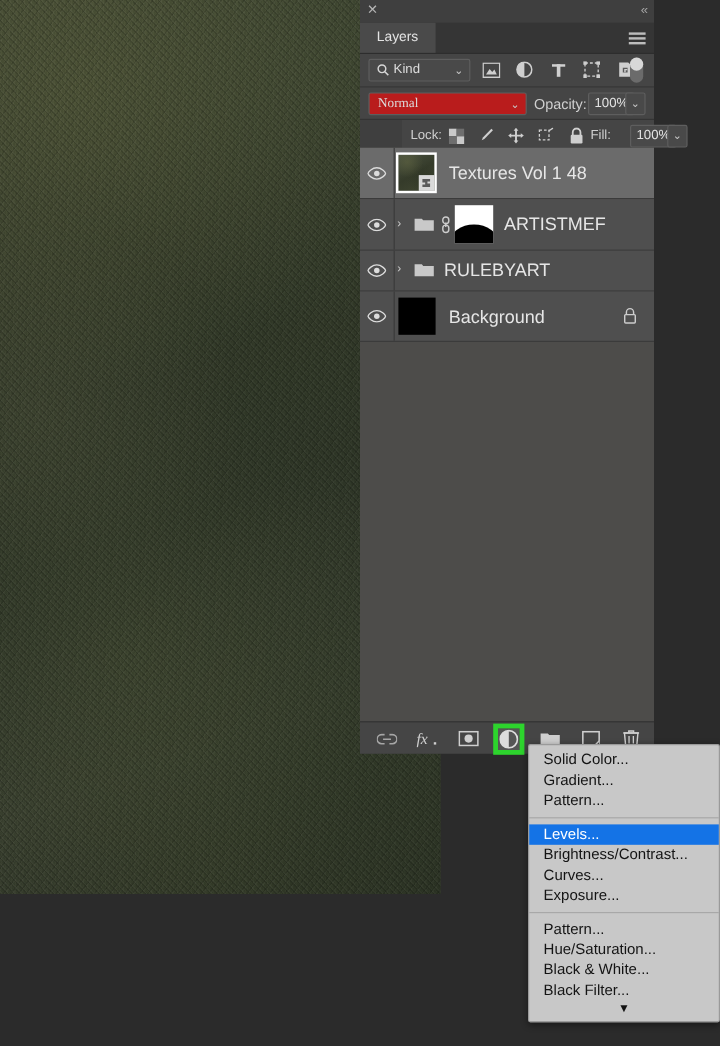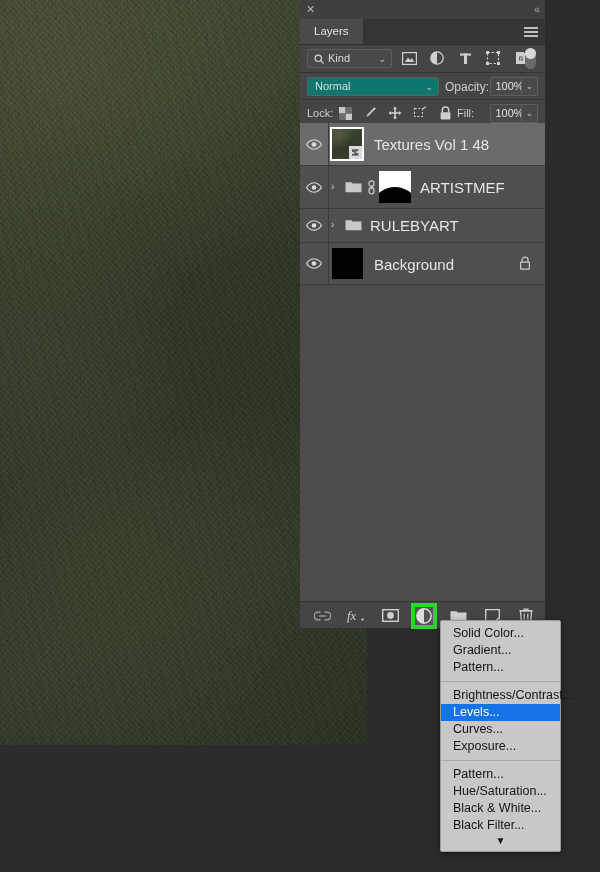--- a/index.html
+++ b/index.html
@@ -186,29 +186,30 @@
   .blend-row {
     position: relative;
     height: 26px;
     background: #454545;
     border-bottom: 1px solid #343434;
   }
   .blend-select {
     position: absolute;
     left: 7px; top: 4px;
     width: 132px; height: 19px;
-    background: #0f766e;
+    background: #b91c1c;
     border: 1px solid #5e5e5e;
     border-radius: 2px;
     box-sizing: border-box;
     color: #dcdcdc;
     font-size: 11px;
     line-height: 17px;
     padding-left: 7px;
     cursor: pointer;
+    font-family: Liberation Serif, serif;
   }
   .blend-select .k-arrow {
     position: absolute;
     right: 5px; top: 1px;
     font-size: 9px;
     color: #c8c8c8;
     line-height: 16px;
   }
   .opacity-label {
     position: absolute;
@@ -244,20 +245,21 @@
     text-align: center;
     cursor: pointer;
   }
 
   
   .lock-row {
     position: relative;
     height: 26px;
     background: #454545;
     border-bottom: 3px solid #c2410c;
+    margin-left: 35px;
   }
   .lock-label {
     position: absolute;
     left: 7px; top: 7px;
     color: #cfcfcf;
     font-size: 11px;
   }
   .lock-icons {
     position: absolute;
     left: 37px; top: 4px;
@@ -400,21 +402,21 @@
   }
   .b-icon.highlighted {
     outline: 4px solid #2dd42d;
     background: #555555;
   }
 
   
   #adjustment-menu {
     position: absolute;
     left: 440px; top: 620px;
-    width: 121px;
+    width: 160px;
     background: #c8c8c8;
     border: 1px solid #9a9a9a;
     box-shadow: 0 2px 6px rgba(0,0,0,.45);
     box-sizing: border-box;
     font-size: 12.5px;
     color: #111;
     padding: 4px 0 2px 0;
     border-radius: 2px;
   }
   .menu-item {
@@ -699,22 +701,22 @@
     </div>
   </div>
 
 </div>
 
 <div id="adjustment-menu">
   <div class="menu-item">Solid Color...</div>
   <div class="menu-item">Gradient...</div>
   <div class="menu-item">Pattern...</div>
   <div class="menu-sep"></div>
+  <div class="menu-item highlighted">Levels...</div>
   <div class="menu-item">Brightness/Contrast...</div>
-  <div class="menu-item highlighted">Levels...</div>
   <div class="menu-item">Curves...</div>
   <div class="menu-item">Exposure...</div>
   <div class="menu-sep"></div>
   <div class="menu-item">Pattern...</div>
   <div class="menu-item">Hue/Saturation...</div>
   <div class="menu-item">Black &amp; White...</div>
   <div class="menu-item">Black Filter...</div>
   <div class="menu-scroll-arrow">▼</div>
 </div>
 

